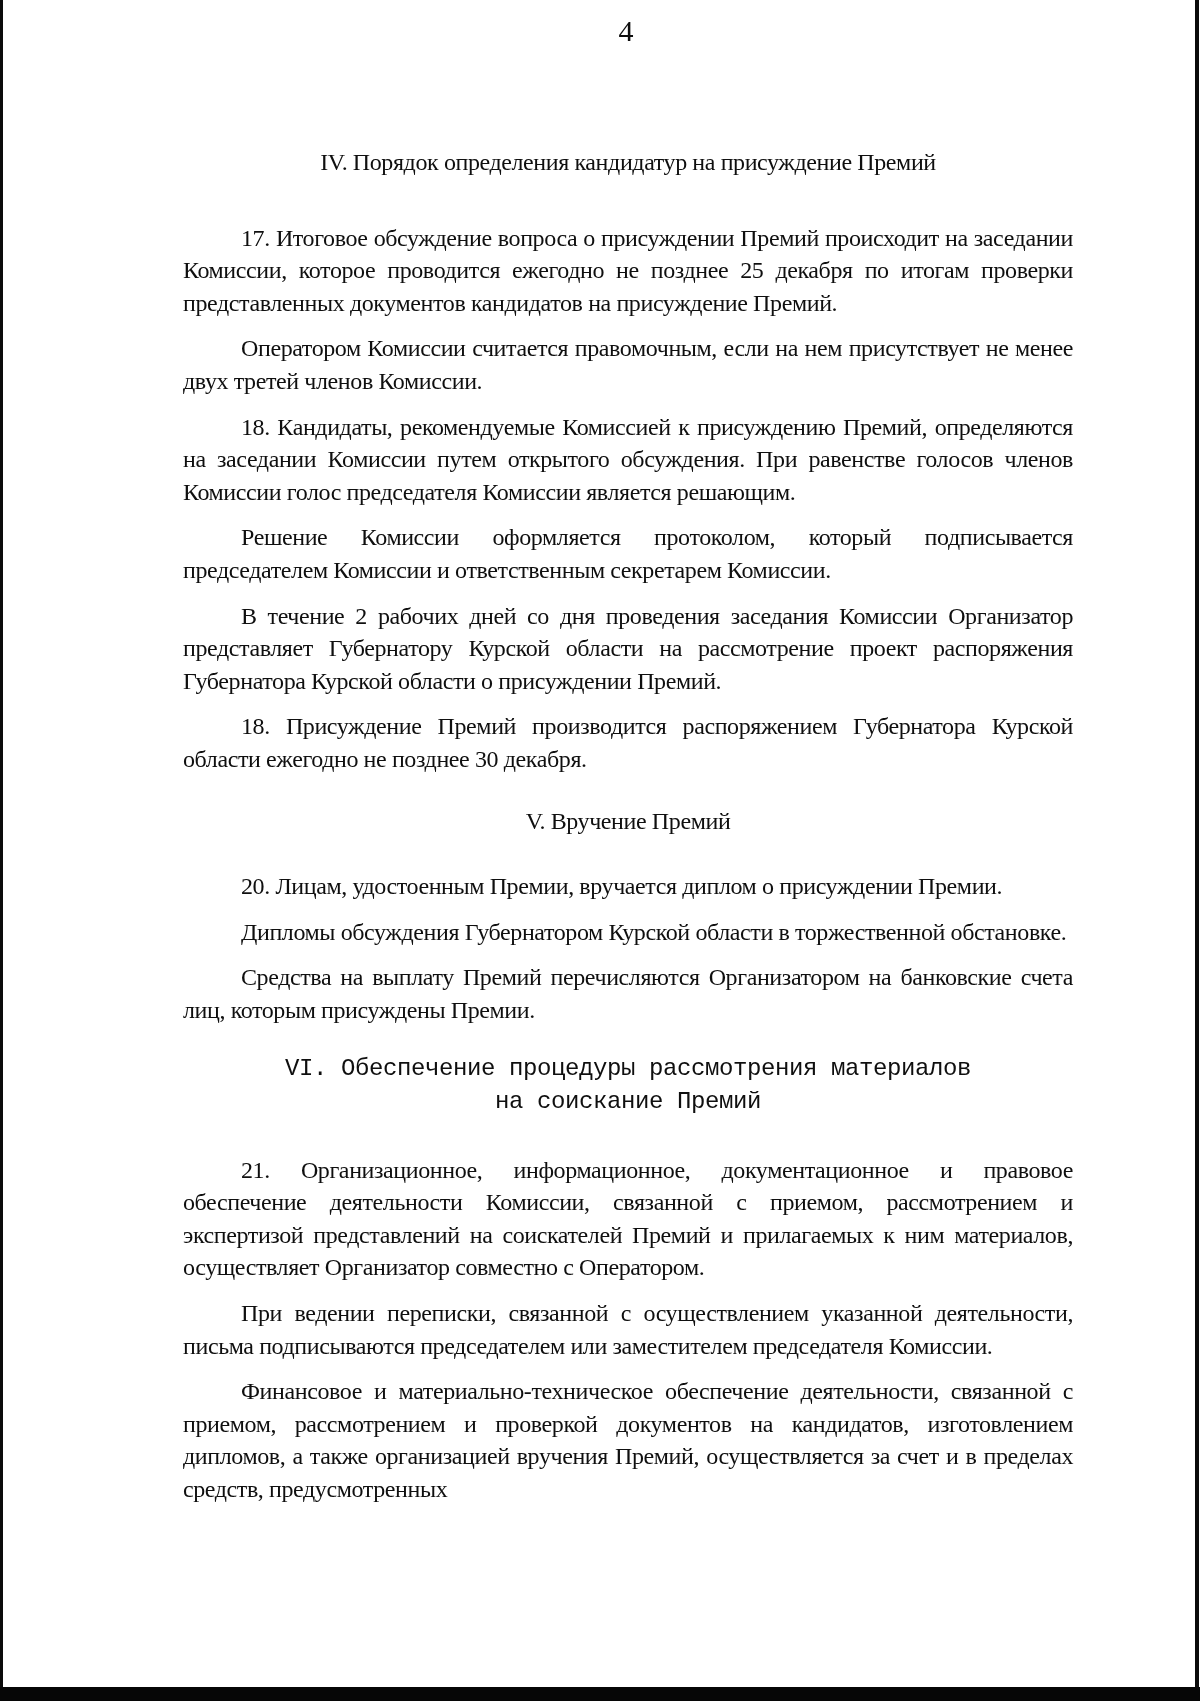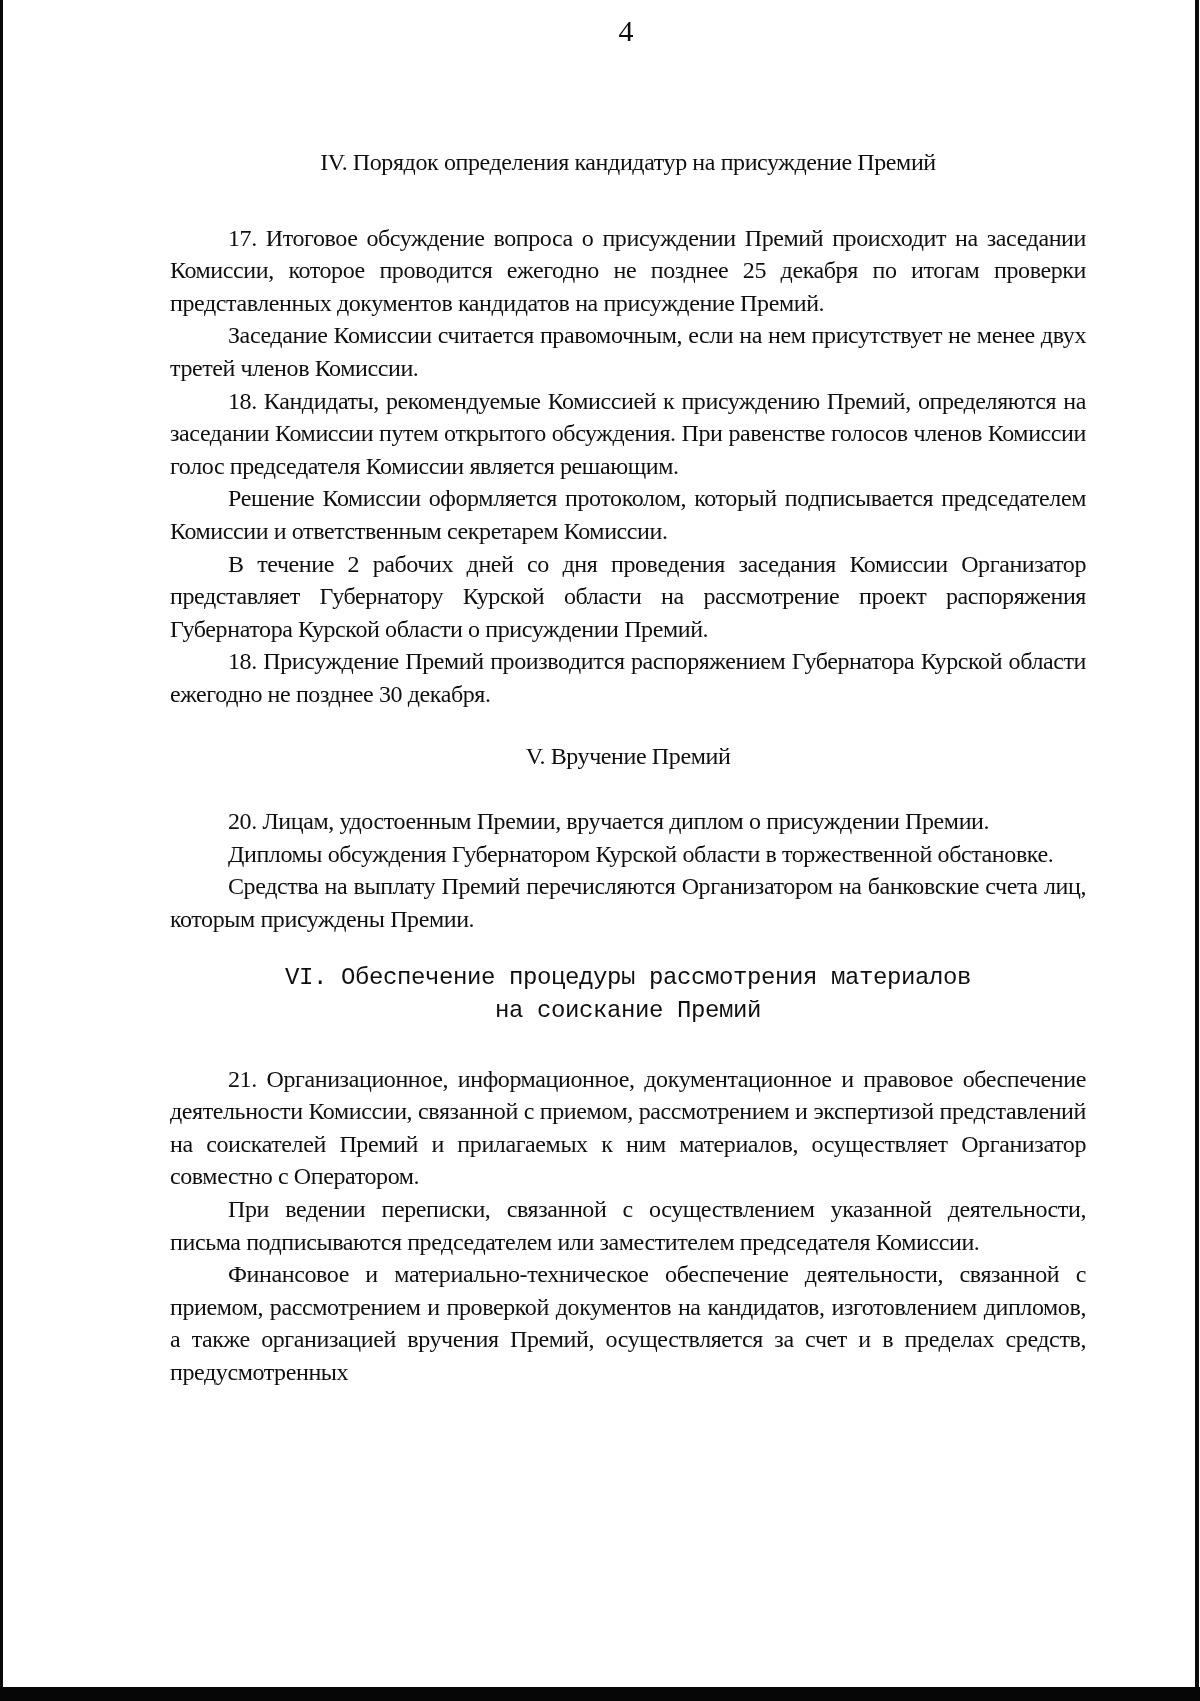--- a/index.html
+++ b/index.html
@@ -31,21 +31,21 @@
     left: 170px;
     top: 146px;
     width: 916px;
     font-size: 24px;
     line-height: 32.6px;
     letter-spacing: -0.4px;
     text-align: justify;
     color: #0f0f0f;
   }
   .para {
-    margin: 0;
+    margin: 13px;
     text-indent: 58px;
   }
   .heading {
     text-align: center;
     text-indent: 0;
     margin: 0;
   }
   .heading-iv { margin: 0 0 43px 0; }
   .heading-v  { margin: 29px 0 33px 0; }
   .heading-vi { margin: 27px 0 35px 0; white-space: pre-line; font-family: Liberation Mono, monospace; }
@@ -80,21 +80,21 @@
 <div class="page">
 
   <div class="page-number">4</div>
 
   <div class="content">
 
     <div class="heading heading-iv">IV. Порядок определения кандидатур на присуждение Премий</div>
 
     <p class="para">17. Итоговое обсуждение вопроса о присуждении Премий происходит на заседании Комиссии, которое проводится ежегодно не позднее 25 декабря по итогам проверки представленных документов кандидатов на присуждение Премий.</p>
 
-    <p class="para">Заседание Комиссии считается правомочным, если на нем присутствует не менее двух третей членов Комиссии.</p>
+    <p class="para">Оператором Комиссии считается правомочным, если на нем присутствует не менее двух третей членов Комиссии.</p>
 
     <p class="para">18. Кандидаты, рекомендуемые Комиссией к присуждению Премий, определяются на заседании Комиссии путем открытого обсуждения. При равенстве голосов членов Комиссии голос председателя Комиссии является решающим.</p>
 
     <p class="para">Решение Комиссии оформляется протоколом, который подписывается председателем Комиссии и ответственным секретарем Комиссии.</p>
 
     <p class="para">В течение 2 рабочих дней со дня проведения заседания Комиссии Организатор представляет Губернатору Курской области на рассмотрение проект распоряжения Губернатора Курской области о присуждении Премий.</p>
 
     <p class="para">18. Присуждение Премий производится распоряжением Губернатора Курской области ежегодно не позднее 30 декабря.</p>
 
     <div class="heading heading-v">V. Вручение Премий</div>

